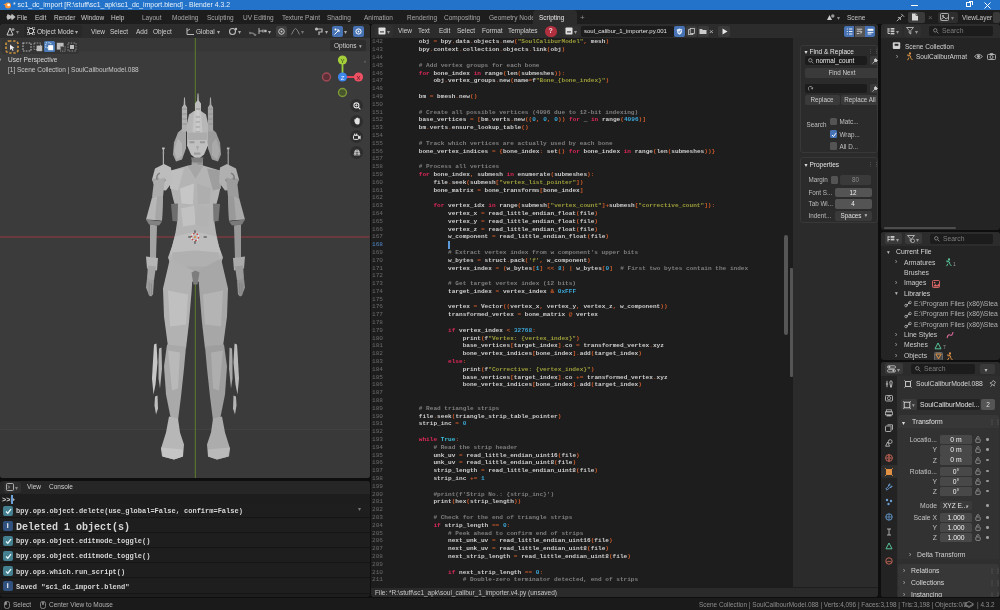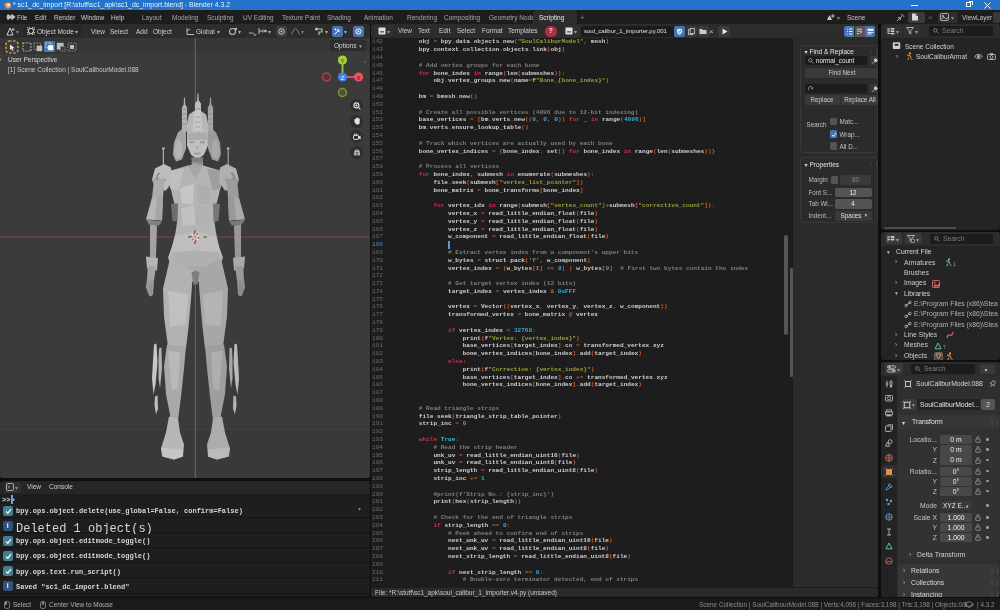--- a/index.html
+++ b/index.html
@@ -342,39 +342,39 @@
     <div class="a" style="left:11px;top:14.5px;width:1.5px;height:8.5px;background:#6a9fd8"></div>
     <div class="a" style="left:0;top:23.0px;width:369.5px;height:14.6px;background:#1e1e1e;border-bottom:1px solid #151515"></div>
     <div class="a" style="left:3px;top:25.3px;width:10px;height:10px;background:#44808f;border-radius:2px"></div>
     <svg class="a" style="left:4.5px;top:27.0px" width="7" height="7" viewBox="0 0 7 7">
       <path d="M1 3.5 L2.8 5.2 L6 1.2" stroke="#eaf6f8" stroke-width="1.3" fill="none"></path>
     </svg>
     <div class="a mono" style="left:16px;top:26.6px;font-size:7px;font-weight:bold;color:#d6d6d6;white-space:pre">bpy.ops.object.delete(use_global=False, confirm=False)</div>
     <div class="a" style="left:0;top:38.1px;width:369.5px;height:14.6px;background:#1e1e1e;border-bottom:1px solid #151515"></div>
     <div class="a" style="left:3px;top:40.4px;width:10px;height:10px;background:#31517e;border-radius:2px"></div>
     <div class="a" style="left:6.8px;top:41.300000000000004px;font-size:7px;color:#fff;font-weight:bold">i</div>
-    <div class="a mono" style="left:16px;top:41.7px;font-size:12px;font-weight:normal;color:#d6d6d6;white-space:pre">Deleted 1 object(s)</div>
+    <div class="a mono" style="left:16px;top:41.7px;font-size:10px;font-weight:bold;color:#d6d6d6;white-space:pre">Deleted 1 object(s)</div>
     <div class="a" style="left:0;top:53.2px;width:369.5px;height:14.6px;background:#1e1e1e;border-bottom:1px solid #151515"></div>
     <div class="a" style="left:3px;top:55.5px;width:10px;height:10px;background:#44808f;border-radius:2px"></div>
     <svg class="a" style="left:4.5px;top:57.2px" width="7" height="7" viewBox="0 0 7 7">
       <path d="M1 3.5 L2.8 5.2 L6 1.2" stroke="#eaf6f8" stroke-width="1.3" fill="none"></path>
     </svg>
     <div class="a mono" style="left:16px;top:56.800000000000004px;font-size:7px;font-weight:bold;color:#d6d6d6;white-space:pre">bpy.ops.object.editmode_toggle()</div>
     <div class="a" style="left:0;top:68.3px;width:369.5px;height:14.6px;background:#1e1e1e;border-bottom:1px solid #151515"></div>
     <div class="a" style="left:3px;top:70.6px;width:10px;height:10px;background:#44808f;border-radius:2px"></div>
     <svg class="a" style="left:4.5px;top:72.3px" width="7" height="7" viewBox="0 0 7 7">
       <path d="M1 3.5 L2.8 5.2 L6 1.2" stroke="#eaf6f8" stroke-width="1.3" fill="none"></path>
     </svg>
     <div class="a mono" style="left:16px;top:71.89999999999999px;font-size:7px;font-weight:bold;color:#d6d6d6;white-space:pre">bpy.ops.object.editmode_toggle()</div>
     <div class="a" style="left:0;top:83.39999999999999px;width:369.5px;height:14.6px;background:#1e1e1e;border-bottom:1px solid #151515"></div>
     <div class="a" style="left:3px;top:85.69999999999999px;width:10px;height:10px;background:#44808f;border-radius:2px"></div>
     <svg class="a" style="left:4.5px;top:87.39999999999999px" width="7" height="7" viewBox="0 0 7 7">
       <path d="M1 3.5 L2.8 5.2 L6 1.2" stroke="#eaf6f8" stroke-width="1.3" fill="none"></path>
     </svg>
-    <div class="a mono" style="left:16px;top:86.99999999999999px;font-size:7px;font-weight:bold;color:#d6d6d6;white-space:pre">bpy.ops.text.run_script()</div>
+    <div class="a mono" style="left:16px;top:86.99999999999999px;font-size:7px;font-weight:bold;color:#d6d6d6;white-space:pre">bpy.ops.which.run_script()</div>
     <div class="a" style="left:0;top:98.49999999999999px;width:369.5px;height:14.6px;background:#1e1e1e;border-bottom:1px solid #151515"></div>
     <div class="a" style="left:3px;top:100.79999999999998px;width:10px;height:10px;background:#31517e;border-radius:2px"></div>
     <div class="a" style="left:6.8px;top:101.69999999999999px;font-size:7px;color:#fff;font-weight:bold">i</div>
     <div class="a mono" style="left:16px;top:102.09999999999998px;font-size:7px;font-weight:bold;color:#d6d6d6;white-space:pre">Saved "sc1_dc_import.blend"</div>
     <div class="a" style="left:358px;top:24px;font-size:6px;color:#777">▾</div>
   </div>
 <div class="a" style="left:371px;top:24px;width:507px;height:572.5px;background:#1d1d1d;border-radius:3px;overflow:hidden">
     <div class="a hdr" style="left:0;top:0;width:100%;height:13.5px"></div>
     <div class="a chip" style="left:4px;top:1px;width:18px;height:11.5px;background:#303030"></div>
     <svg class="a" style="left:6.5px;top:2.8px" width="8" height="8" viewBox="0 0 8 8">

